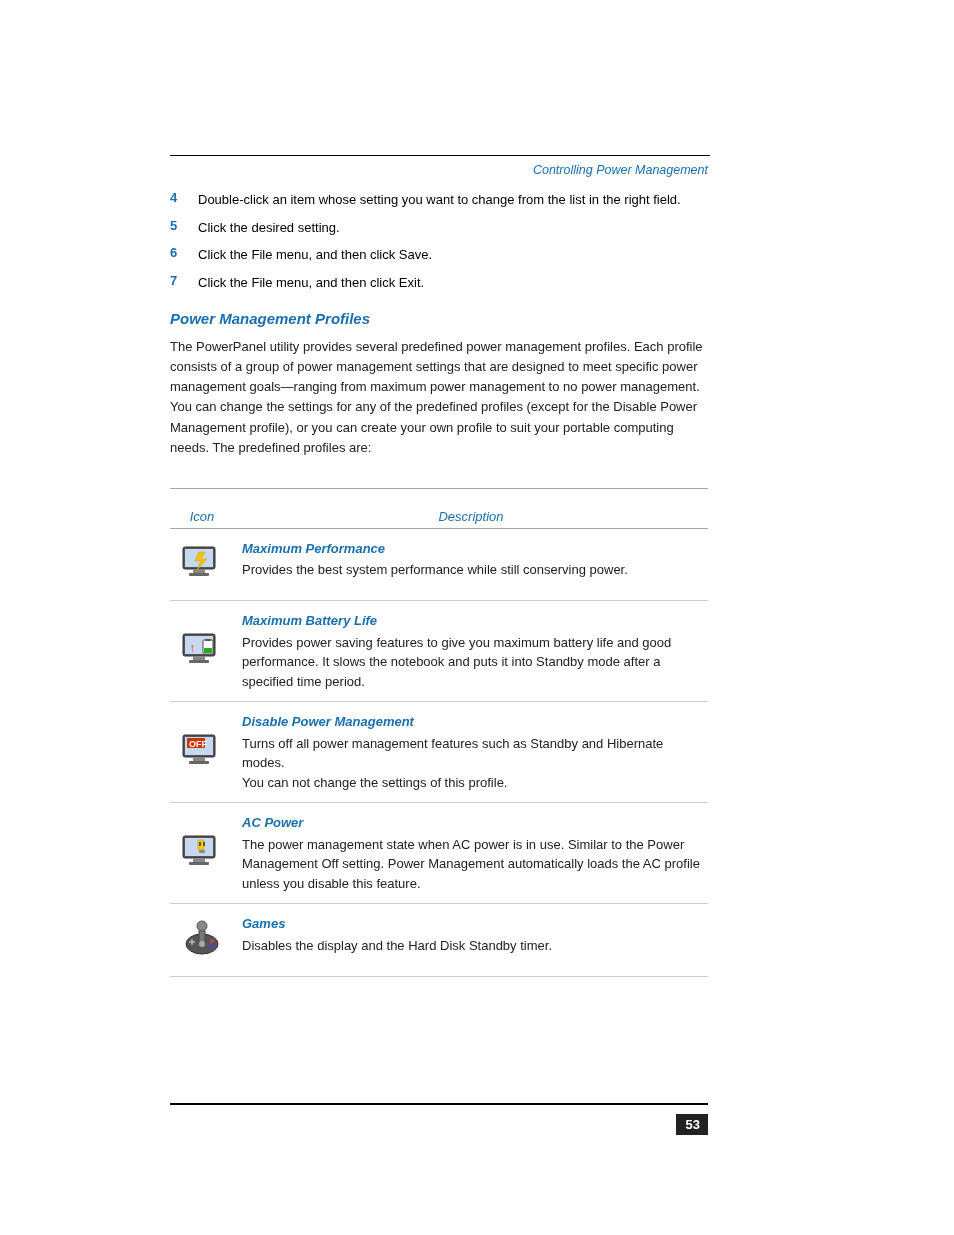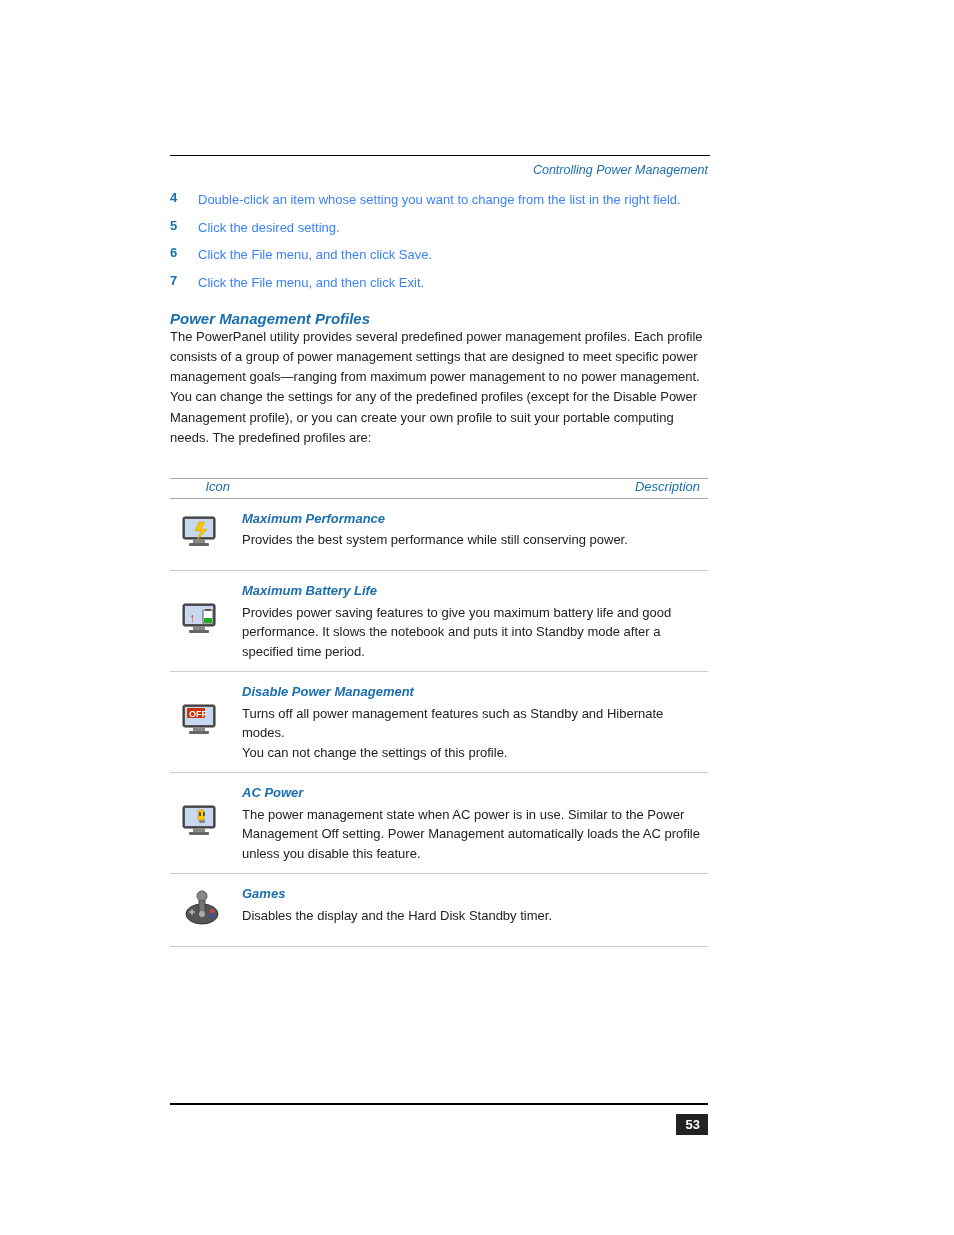--- a/index.html
+++ b/index.html
@@ -66,29 +66,30 @@
       font-weight: bold;
       font-size: 13px;
       min-width: 28px;
       margin-top: 0;
     }
 
     .list-text {
       flex: 1;
       font-size: 13px;
       line-height: 1.5;
-      color: #3b82f6;
+      color: #000000;
     }
 
     
     .section-heading {
       color: #1a6faf;
       font-style: italic;
       font-weight: bold;
       font-size: 15px;
+      margin-bottom: 10px;
       margin-top: 6px;
     }
 
     
     .body-para {
       font-size: 13px;
       line-height: 1.55;
       color: #222;
       margin-bottom: 30px;
     }
@@ -98,22 +99,22 @@
       width: 100%;
       border-collapse: collapse;
       margin-top: 4px;
     }
 
     .profiles-table th {
       color: #1a6faf;
       font-style: italic;
       font-weight: normal;
       font-size: 13px;
-      text-align: right;
-      padding: 0 8px 4px 4px;
+      text-align: center;
+      padding: 20px 8px 4px 4px;
       border-top: 1px solid #aaa;
       border-bottom: 1px solid #aaa;
     }
 
     .profiles-table th.icon-col {
       width: 68px;
     }
 
     .profiles-table td {
       vertical-align: top;

